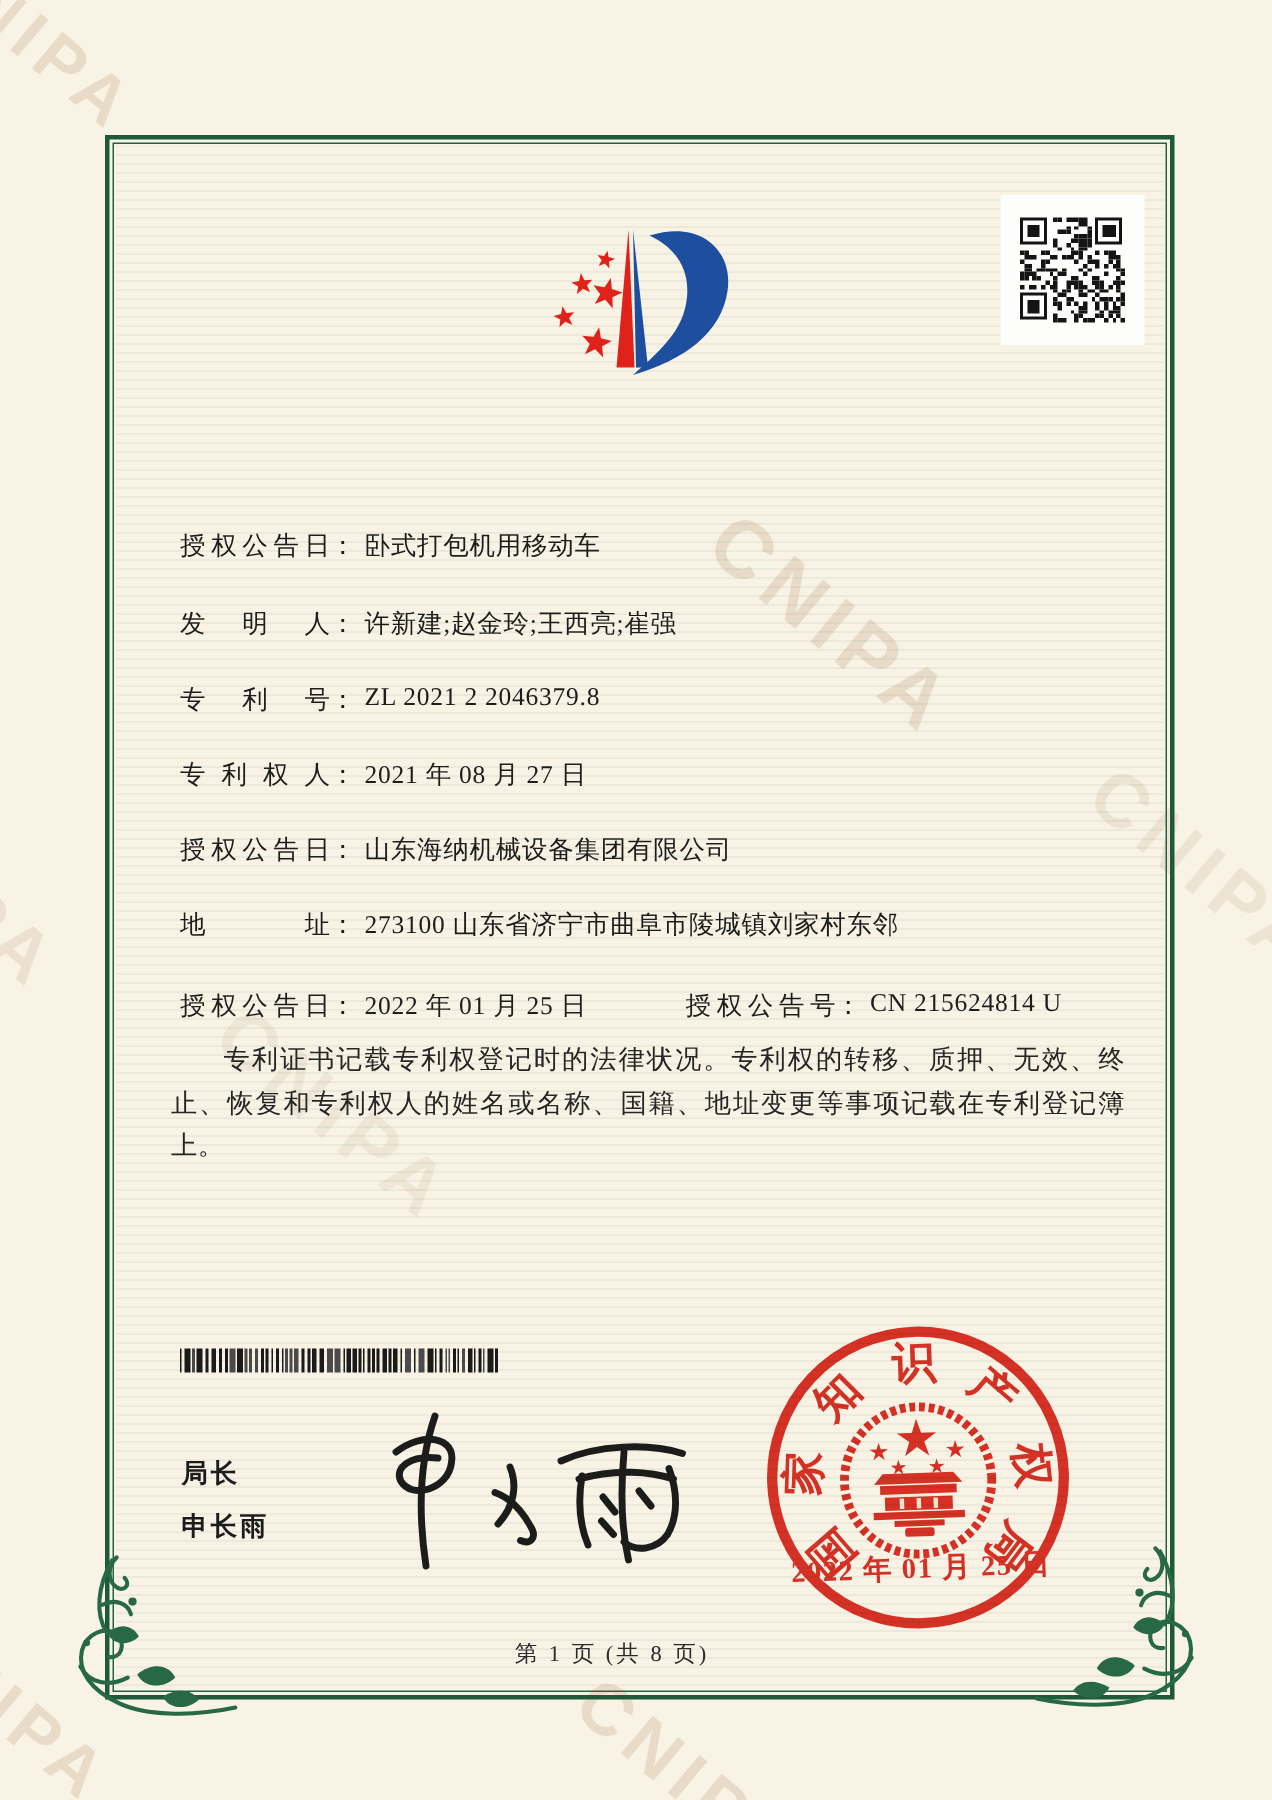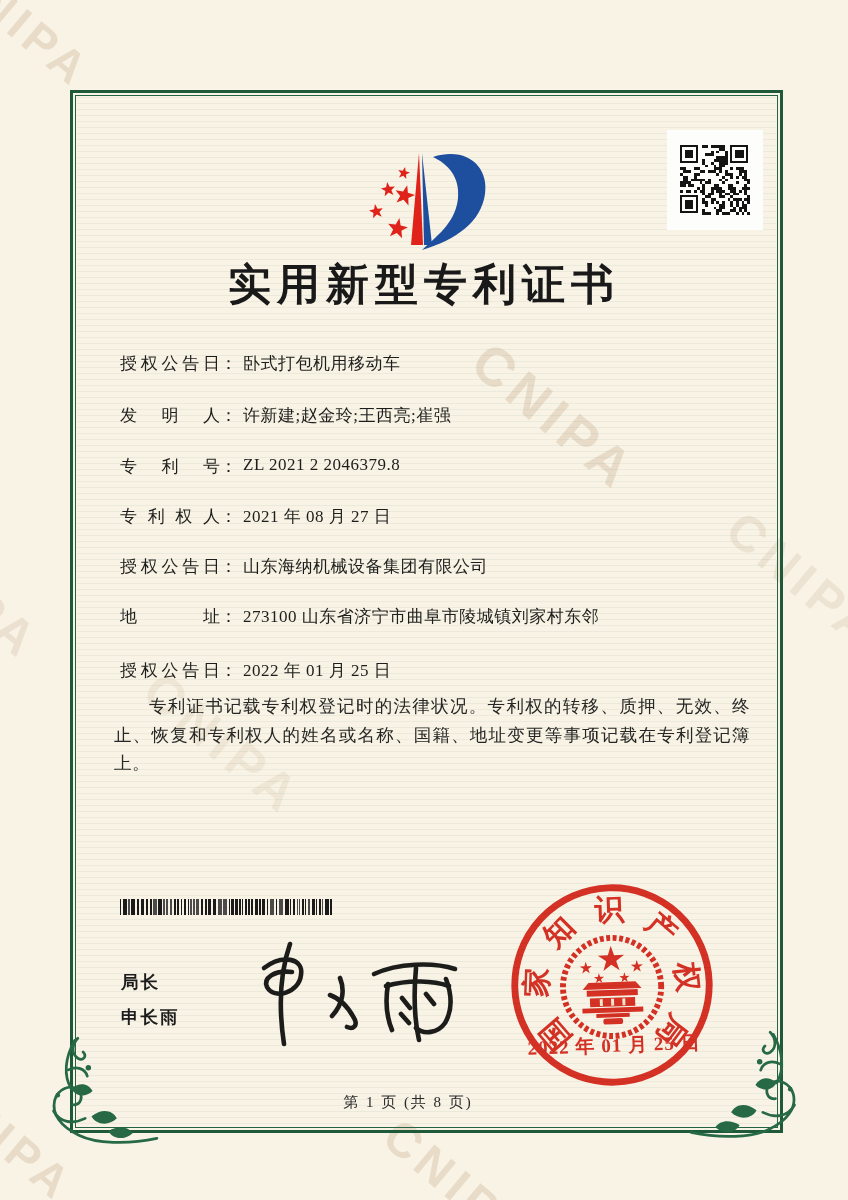--- a/index.html
+++ b/index.html
@@ -347,30 +347,29 @@
         <i style="left: 36.4px; top: 67.2px;"></i>
         <i style="left: 42px; top: 67.2px;"></i>
         <i style="left: 44.8px; top: 67.2px;"></i>
         <i style="left: 47.6px; top: 67.2px;"></i>
         <i style="left: 56px; top: 67.2px;"></i>
         <i style="left: 61.6px; top: 67.2px;"></i>
         <i style="left: 67.2px; top: 67.2px;"></i>
       </div>
   </div>
 
-  <div class="title">实用新型专利证书</div>
 
   <div id="fields">
       <div class="field-row" style="top: 0px;"><span class="f-label">授权公告日</span><span class="f-colon">：</span><span class="f-value">卧式打包机用移动车</span></div>
       <div class="field-row" style="top: 52px;"><span class="f-label">发明人</span><span class="f-colon">：</span><span class="f-value">许新建;赵金玲;王西亮;崔强</span></div>
       <div class="field-row" style="top: 103px;"><span class="f-label">专利号</span><span class="f-colon">：</span><span class="f-value">ZL 2021 2 2046379.8</span></div>
       <div class="field-row" style="top: 153px;"><span class="f-label">专利权人</span><span class="f-colon">：</span><span class="f-value">2021 年 08 月 27 日</span></div>
       <div class="field-row" style="top: 203px;"><span class="f-label">授权公告日</span><span class="f-colon">：</span><span class="f-value">山东海纳机械设备集团有限公司</span></div>
       <div class="field-row" style="top: 253px;"><span class="f-label">地址</span><span class="f-colon">：</span><span class="f-value">273100  山东省济宁市曲阜市陵城镇刘家村东邻</span></div>
-      <div class="field-row" style="top: 307px;"><span class="f-label">授权公告日</span><span class="f-colon">：</span><span class="f-value">2022 年 01 月 25 日</span></div>
+      <div class="field-row" style="top: 307px;"><span class="f-label">授权公告日</span><span class="f-colon">：</span><span class="f-value">2022 年 01 月 25 日</span><span class="f-pair2"><span class="f-label">授权公告号</span><span class="f-colon">：</span><span class="f-value">CN 215624814 U</span></span></div>
     </div>
 
   <div id="paragraphs">
       <p>专利证书记载专利权登记时的法律状况。专利权的转移、质押、无效、终止、恢复和专利权人的姓名或名称、国籍、地址变更等事项记载在专利登记簿上。</p>
     </div>
 
   <div class="barcode" id="barcode">
       <i style="left: 0px; width: 1px;"></i>
       <i style="left: 3px; width: 4px;"></i>
       <i style="left: 8px; width: 2px; background: rgb(74, 74, 74);"></i>

